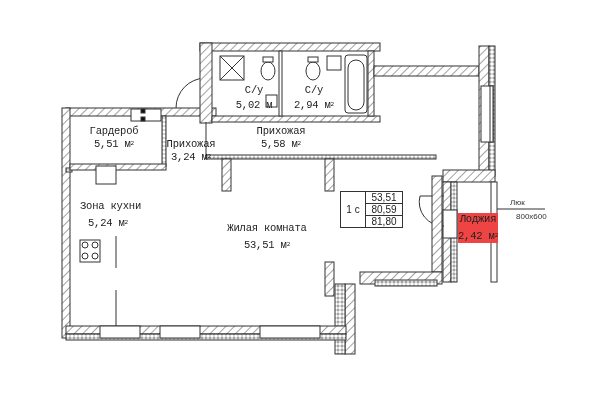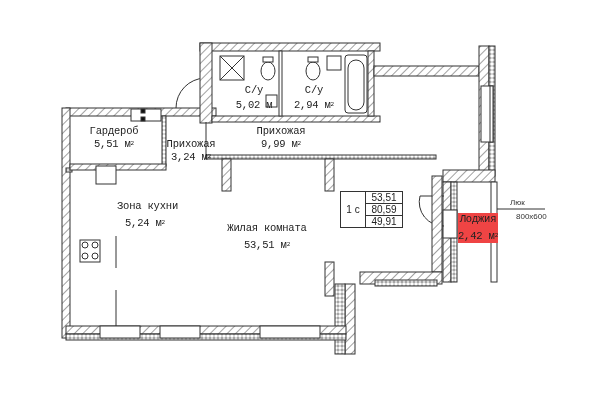--- a/index.html
+++ b/index.html
@@ -119,31 +119,31 @@
 <div class="lbl" style="left:86px;top:125px;width:56px;">
   <span>Гардероб</span>
   <span class="area"><span>5,51</span> <span>м</span><sup>2</sup></span>
 </div>
 <div class="lbl" style="left:166px;top:138px;width:50px;">
   <span>Прихожая</span>
   <span class="area"><span>3,24</span> <span>м</span><sup>2</sup></span>
 </div>
 <div class="lbl" style="left:246px;top:125px;width:70px;">
   <span>Прихожая</span>
-  <span class="area"><span>9,99</span> <span>м</span><sup>2</sup></span>
+  <span class="area"><span>5,58</span> <span>м</span><sup>2</sup></span>
 </div>
 <div class="lbl" style="left:234px;top:84px;width:40px;">
   <span>С/у</span>
   <span class="area" style="margin-top:2px"><span>5,02</span> <span>м</span></span>
 </div>
 <div class="lbl" style="left:292px;top:84px;width:44px;">
   <span>С/у</span>
   <span class="area" style="margin-top:2px"><span>2,94</span> <span>м</span><sup>2</sup></span>
 </div>
-<div class="lbl" style="left:80px;top:200px;width:56px;margin-left:37px;">
+<div class="lbl" style="left:80px;top:200px;width:56px;">
   <span>Зона кухни</span>
   <span class="area" style="margin-top:4px"><span>5,24</span> <span>м</span><sup>2</sup></span>
 </div>
 <div class="lbl" style="left:222px;top:222px;width:90px;">
   <span>Жилая комната</span>
   <span class="area" style="margin-top:4px"><span>53,51</span> <span>м</span><sup>2</sup></span>
 </div>
 <div class="lbl" style="left:458px;top:213px;width:40px;background:#ef4444;">
   <span>Лоджия</span>
   <span class="area" style="margin-top:4px"><span>2,42</span> <span>м</span><sup>2</sup></span>
@@ -155,16 +155,16 @@
 <table class="summary">
   <tbody>
       <tr>
     <td class="type" rowspan="3">1 с</td>
     <td class="val">53,51</td>
   </tr>
   <tr>
         <td class="val">80,59</td>
       </tr>
   <tr>
-        <td class="val">49,91</td>
+        <td class="val">81,80</td>
       </tr>
 </tbody>
   </table>
 
 </body></html>

